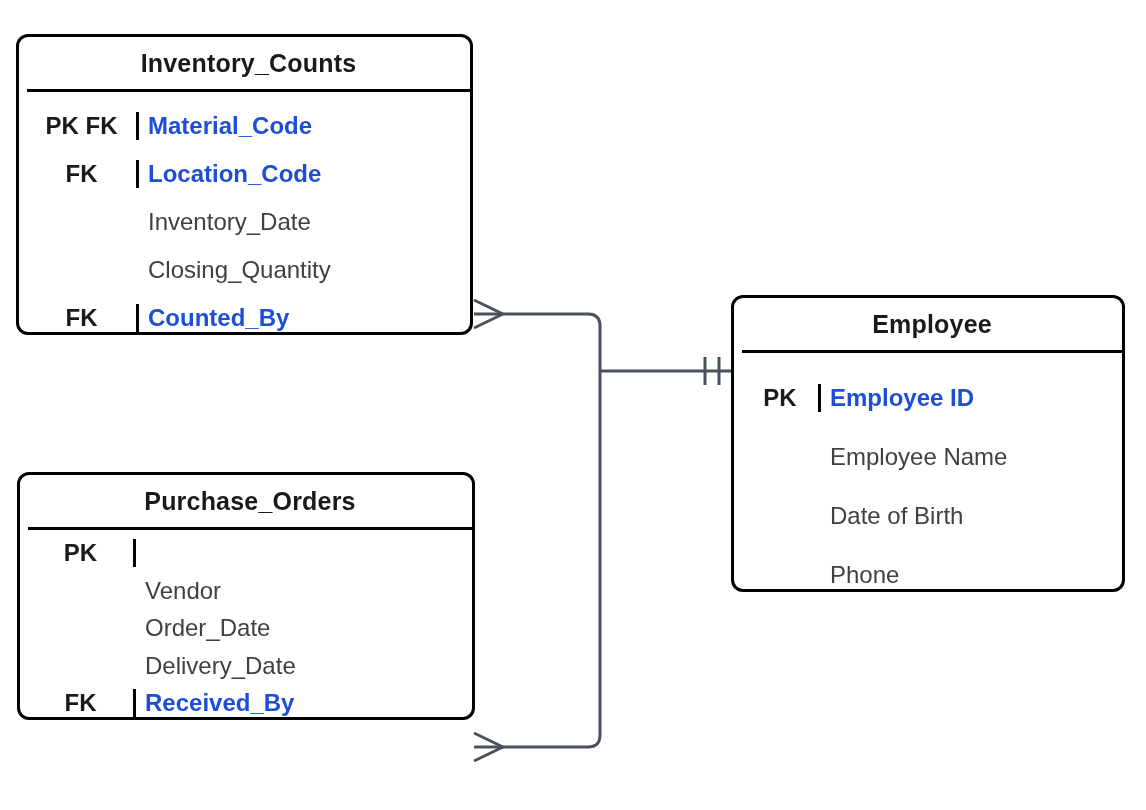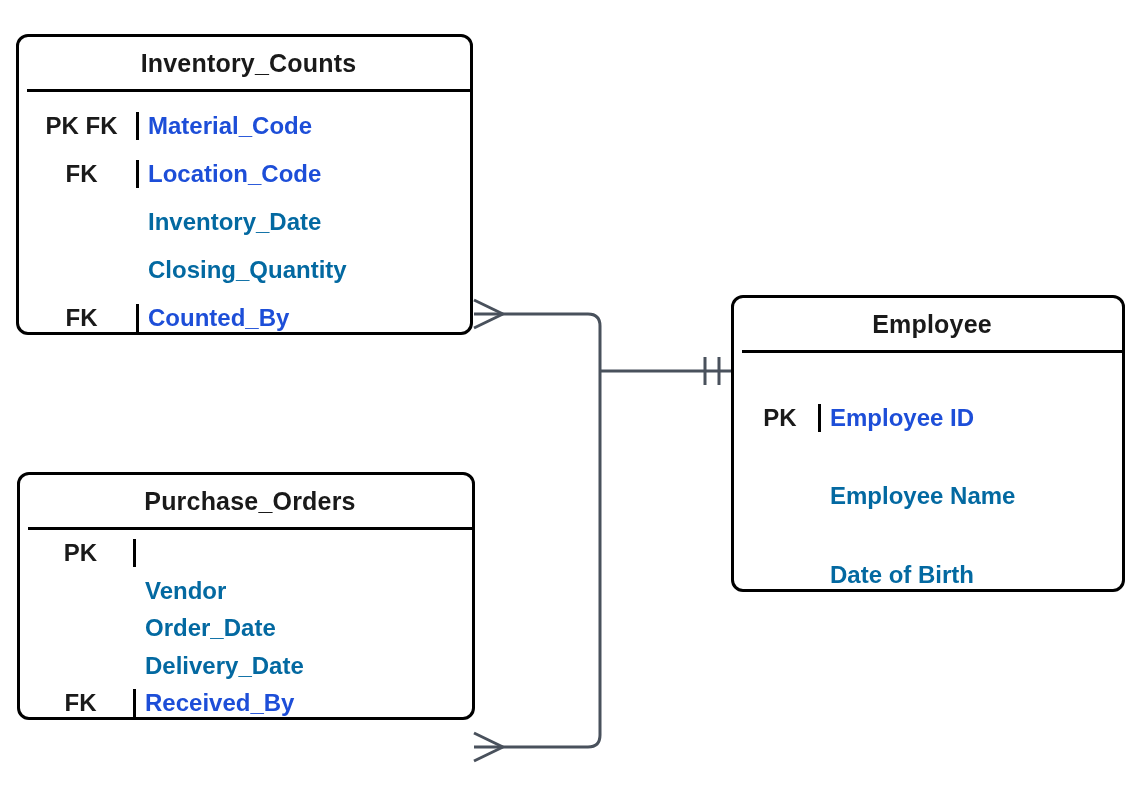--- a/index.html
+++ b/index.html
@@ -61,23 +61,22 @@
     justify-content: center;
     font-weight: bold;
     font-size: 24px;
   }
   .field-cell {
     flex: 1;
     display: flex;
     align-items: center;
     padding-left: 9px;
     font-size: 24px;
-    color: #0369a1;
+    color: #404040;
     white-space: nowrap;
-    font-weight: bold;
   }
   .attr-row.bold .field-cell {
     font-weight: bold;
     color: #1d4ed8;
   }
   svg.connectors {
     position: absolute;
     inset: 0;
     z-index: 3;
     pointer-events: none;
@@ -172,16 +171,20 @@
         <div class="field-cell">Employee ID</div>
       </div>
       <div class="attr-row">
         <div class="key-cell"></div>
         <div class="field-cell">Employee Name</div>
       </div>
       <div class="attr-row">
         <div class="key-cell"></div>
         <div class="field-cell">Date of Birth</div>
       </div>
+      <div class="attr-row">
+        <div class="key-cell"></div>
+        <div class="field-cell">Phone</div>
+      </div>
     </div>
   </div>
 
 </div>
 
 </body></html>

